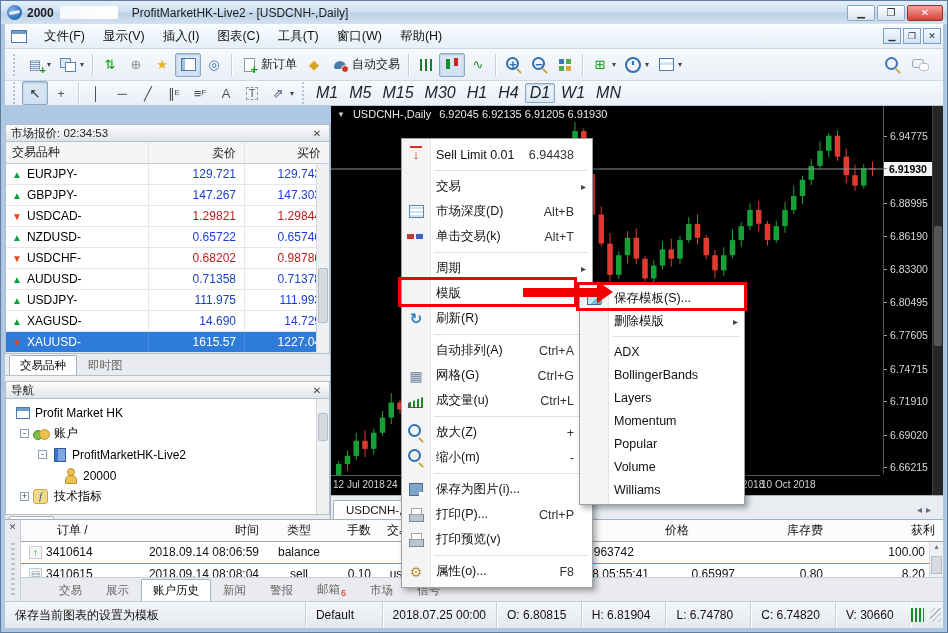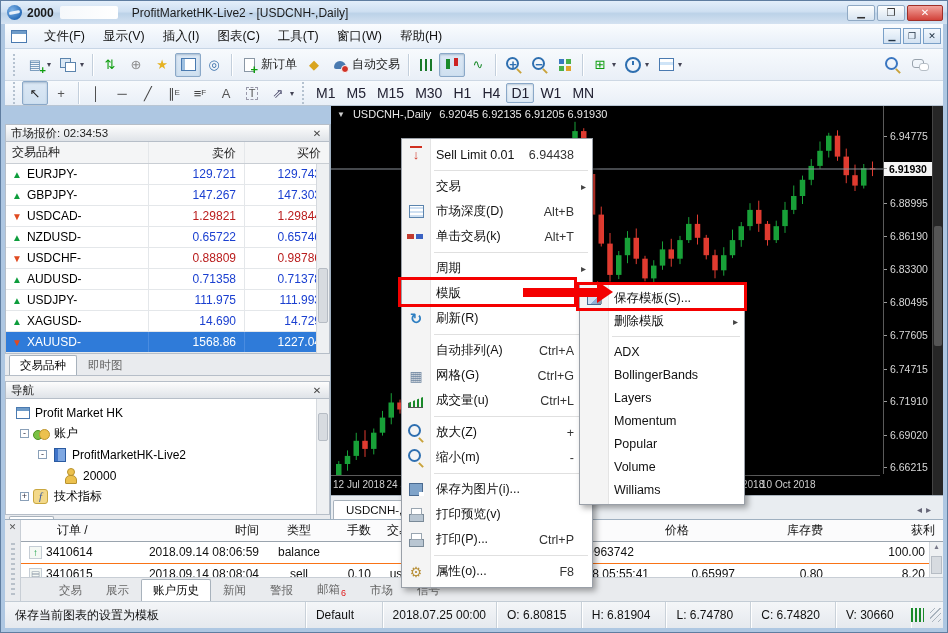--- a/index.html
+++ b/index.html
@@ -26,21 +26,21 @@
 
   
   .tb1{position:absolute;top:48px;left:4px;right:4px;height:32px;background:linear-gradient(180deg,#f7fafd,#e9eff7);border-bottom:1px solid #cdd8e4;display:flex;align-items:center;padding:0 4px;}
   .tb2{position:absolute;top:80px;left:4px;right:4px;height:25px;background:linear-gradient(180deg,#f7fafd,#e9eff7);border-bottom:1px solid #b9c6d4;display:flex;align-items:center;padding:0 4px;}
   .tb-grip{width:5px;height:22px;border-left:2px dotted #b5c2d0;margin:0 4px;}
   .tb-btn{display:flex;align-items:center;height:24px;min-width:26px;padding:0 3px;border:1px solid transparent;border-radius:2px;justify-content:center;gap:3px;font-size:12px;color:#222;}
   .tb-btn.pressed{border-color:#8aa8c8;background:linear-gradient(180deg,#dce8f5,#cfe0f0);box-shadow:inset 0 1px 2px rgba(90,120,150,.4);}
   .tb-sep{width:1px;height:22px;background:#c3cfdc;margin:0 4px;box-shadow:1px 0 0 #fff;}
   .tb-label{font-size:12px;}
   .caret{font-size:8px;color:#445;}
-  .tf-btn{min-width:28px;height:20px;border:1px solid transparent;border-radius:2px;display:flex;align-items:center;justify-content:center;font-size:14px;color:#223;padding:0 4px;}
+  .tf-btn{min-width:28px;height:20px;border:1px solid transparent;border-radius:2px;display:flex;align-items:center;justify-content:center;font-size:16px;color:#223;padding:0 4px;font-style:italic;}
   .tf-btn.active{border-color:#8aa8c8;background:linear-gradient(180deg,#f1f6fb,#dce8f4);box-shadow:inset 0 1px 2px rgba(90,120,150,.35);}
   .tb-right{margin-left:auto;display:flex;gap:10px;padding-right:10px;}
 
   
   .icx{display:inline-flex;align-items:center;justify-content:center;width:18px;height:17px;font-size:13px;line-height:1;position:relative;}
   .icx .ov{position:absolute;right:-2px;bottom:-3px;font-size:11px;font-weight:bold;}
   .icx-profiles-button::before{content:"";position:absolute;left:1px;top:2px;width:9px;height:8px;border:1px solid #5b84ad;background:#dce9f5;}
   .icx-profiles-button::after{content:"";position:absolute;right:1px;bottom:1px;width:9px;height:8px;border:1px solid #5b84ad;background:#fff;}
   .icx-terminal-button::before{content:"";width:13px;height:11px;border:1px solid #4a7ab0;background:#fff;box-shadow:inset 3px 0 0 #9fc0e0;}
   .icx-new-order-button::before{content:"";width:9px;height:12px;border:1px solid #8a97a5;background:#fff;}
@@ -389,21 +389,21 @@
               <span>NZDUSD-</span>
             </span>
             <span class="mw-c2">0.65722</span>
             <span class="mw-c3">0.65746</span>
           </div>
           <div class="mw-row tone-red">
             <span class="mw-c1">
               <span class="dir down">▼</span>
               <span>USDCHF-</span>
             </span>
-            <span class="mw-c2">0.88809</span>
+            <span class="mw-c2">0.68202</span>
             <span class="mw-c3">0.98786</span>
           </div>
           <div class="mw-row tone-blue">
             <span class="mw-c1">
               <span class="dir up">▲</span>
               <span>AUDUSD-</span>
             </span>
             <span class="mw-c2">0.71358</span>
             <span class="mw-c3">0.71378</span>
           </div>
@@ -421,21 +421,21 @@
               <span>XAGUSD-</span>
             </span>
             <span class="mw-c2">14.690</span>
             <span class="mw-c3">14.729</span>
           </div>
           <div class="mw-row tone-blue selected">
             <span class="mw-c1">
               <span class="dir down">▼</span>
               <span>XAUUSD-</span>
             </span>
-            <span class="mw-c2">1568.86</span>
+            <span class="mw-c2">1615.57</span>
             <span class="mw-c3">1227.04</span>
           </div>
         </div>
       <div class="mw-scroll">
           <div class="thumb"></div>
         </div>
     </div>
     <div class="panel-tabs" id="mwTabs">
         <span class="ptab active">交易品种</span>
         <span class="ptab">即时图</span>
@@ -789,29 +789,29 @@
         <span class="cm-arrow"></span>
       </div>
       <div class="menu-sep"></div>
       <div class="cm-item">
         <span class="mi mi-save-picture-icon"></span>
         <span class="cm-label">保存为图片(i)...</span>
         <span class="cm-right"></span>
         <span class="cm-arrow"></span>
       </div>
       <div class="cm-item">
-        <span class="mi mi-print-preview-icon"></span>
-        <span class="cm-label">打印预览(v)</span>
-        <span class="cm-right"></span>
-        <span class="cm-arrow"></span>
-      </div>
-      <div class="cm-item">
         <span class="mi mi-print-icon"></span>
         <span class="cm-label">打印(P)...</span>
         <span class="cm-right">Ctrl+P</span>
+        <span class="cm-arrow"></span>
+      </div>
+      <div class="cm-item">
+        <span class="mi mi-print-preview-icon"></span>
+        <span class="cm-label">打印预览(v)</span>
+        <span class="cm-right"></span>
         <span class="cm-arrow"></span>
       </div>
       <div class="menu-sep"></div>
       <div class="cm-item">
         <span class="mi mi-properties-icon">⚙</span>
         <span class="cm-label">属性(o)...</span>
         <span class="cm-right">F8</span>
         <span class="cm-arrow"></span>
       </div>
     </div>

